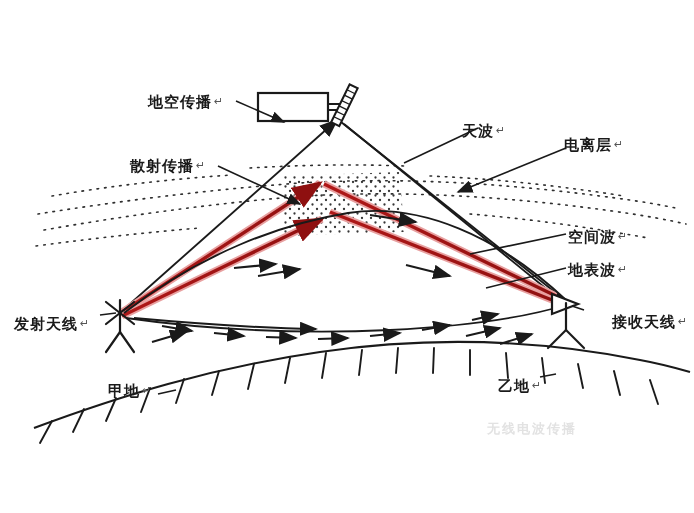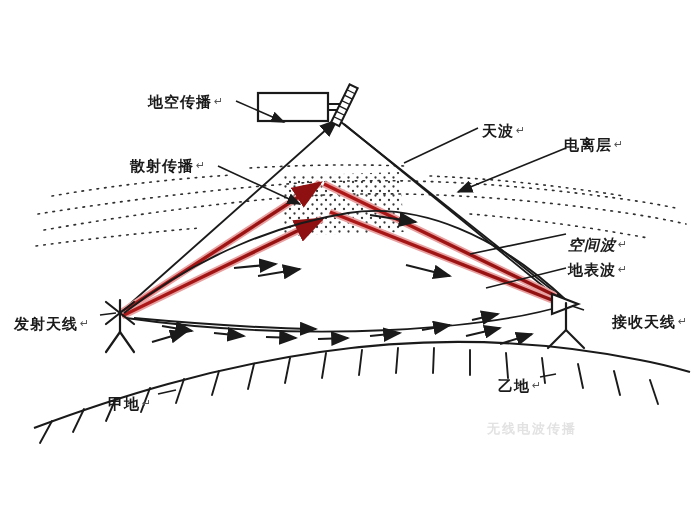--- a/index.html
+++ b/index.html
@@ -227,45 +227,45 @@
   </svg>
 
   <div class="lbl" style="left:148px; top:95px;">
     <span>地空传播</span><span class="pilcrow">↵</span>
   </div>
 
   <div class="lbl" style="left:130px; top:159px;text-align:center;">
     <span>散射传播</span><span class="pilcrow">↵</span>
   </div>
 
-  <div class="lbl" style="left:482px; top:124px;">
+  <div class="lbl" style="left:462px; top:124px;">
     <span>天波</span><span class="pilcrow">↵</span>
   </div>
 
   <div class="lbl" style="left:564px; top:138px;text-align:center;">
     <span>电离层</span><span class="pilcrow">↵</span>
   </div>
 
-  <div class="lbl" style="left:568px; top:238px;font-style:italic;">
+  <div class="lbl" style="left:568px; top:230px;">
     <span>空间波</span><span class="pilcrow">↵</span>
   </div>
 
   <div class="lbl" style="left:568px; top:263px;">
     <span>地表波</span><span class="pilcrow">↵</span>
   </div>
 
   <div class="lbl" style="left:14px; top:317px;">
     <span>发射天线</span><span class="pilcrow">↵</span>
   </div>
 
   <div class="lbl" style="left:612px; top:315px;">
     <span>接收天线</span><span class="pilcrow">↵</span>
   </div>
 
-  <div class="lbl" style="left:108px; top:397px;text-align:center;">
+  <div class="lbl" style="left:108px; top:384px;text-align:center;">
     <span>甲地</span><span class="pilcrow">↵</span>
   </div>
 
   <div class="lbl" style="left:498px; top:379px;">
     <span>乙地</span><span class="pilcrow">↵</span>
   </div>
 
   <div class="watermark" style="left:487px; top:420px;">无线电波传播</div>
 
 </div>

